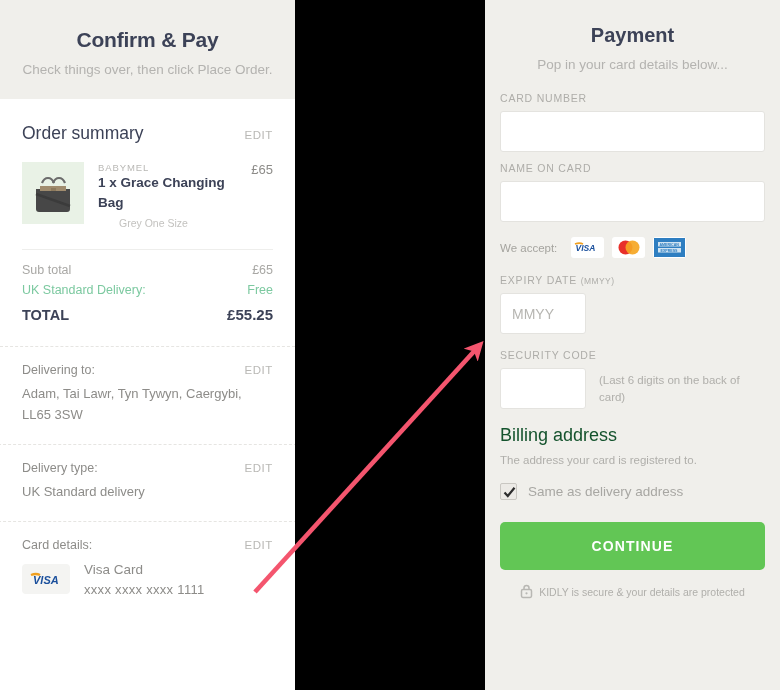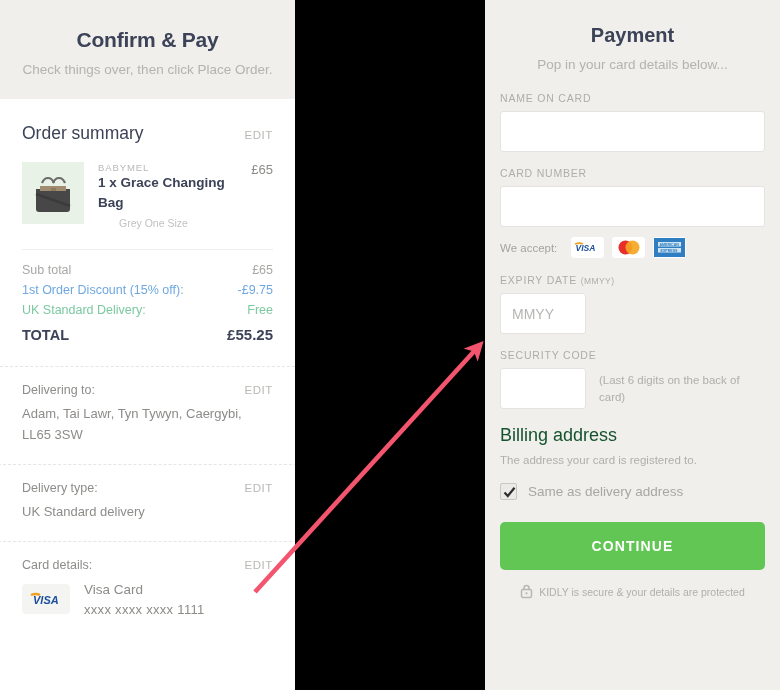--- a/index.html
+++ b/index.html
@@ -192,24 +192,20 @@
         <div class="product-price">£65</div>
       </div>
 
       <div class="thin-rule"></div>
 
       <div class="totals">
         <div class="totals-row">
           <span>Sub total</span>
           <span class="amt">£65</span>
         </div>
-        <div class="totals-row discount">
-          <span>1st Order Discount (15% off):</span>
-          <span class="amt">-£9.75</span>
-        </div>
         <div class="totals-row delivery">
           <span>UK Standard Delivery:</span>
           <span class="amt">Free</span>
         </div>
         <div class="totals-row grand">
           <span>TOTAL</span>
           <span class="amt">£55.25</span>
         </div>
       </div>
     </div>
@@ -262,27 +258,27 @@
     </div>
   </div>
 
   <div id="right-panel">
 
     <div class="pay-header">
       <h1>Payment</h1>
       <p>Pop in your card details below...</p>
     </div>
 
+    <div class="field-group" style="margin-bottom:10px;">
+      <div class="field-label">CARD NUMBER</div>
+      <input class="text-input" type="text" placeholder="" style="">
+    </div>
+
     <div class="field-group">
       <div class="field-label">NAME ON CARD</div>
-      <input class="text-input" type="text" placeholder="" style="">
-    </div>
-
-    <div class="field-group" style="margin-bottom:10px;">
-      <div class="field-label">CARD NUMBER</div>
       <input class="text-input" type="text" placeholder="" style="">
     </div>
 
     <div class="accept-row">
       <span class="accept-label">We accept:</span>
       <span class="brand-chip">
         <svg width="31" height="19" viewBox="0 0 31 19">
           <text x="3.5" y="13" font-family="Liberation Sans, sans-serif" font-size="8.5" font-weight="bold" font-style="italic" fill="#1a4f9c">VISA</text>
           <path d="M3 6 q4.5 -1.8 8 0" stroke="#f0a020" stroke-width="1.8" fill="none"></path>
         </svg>

